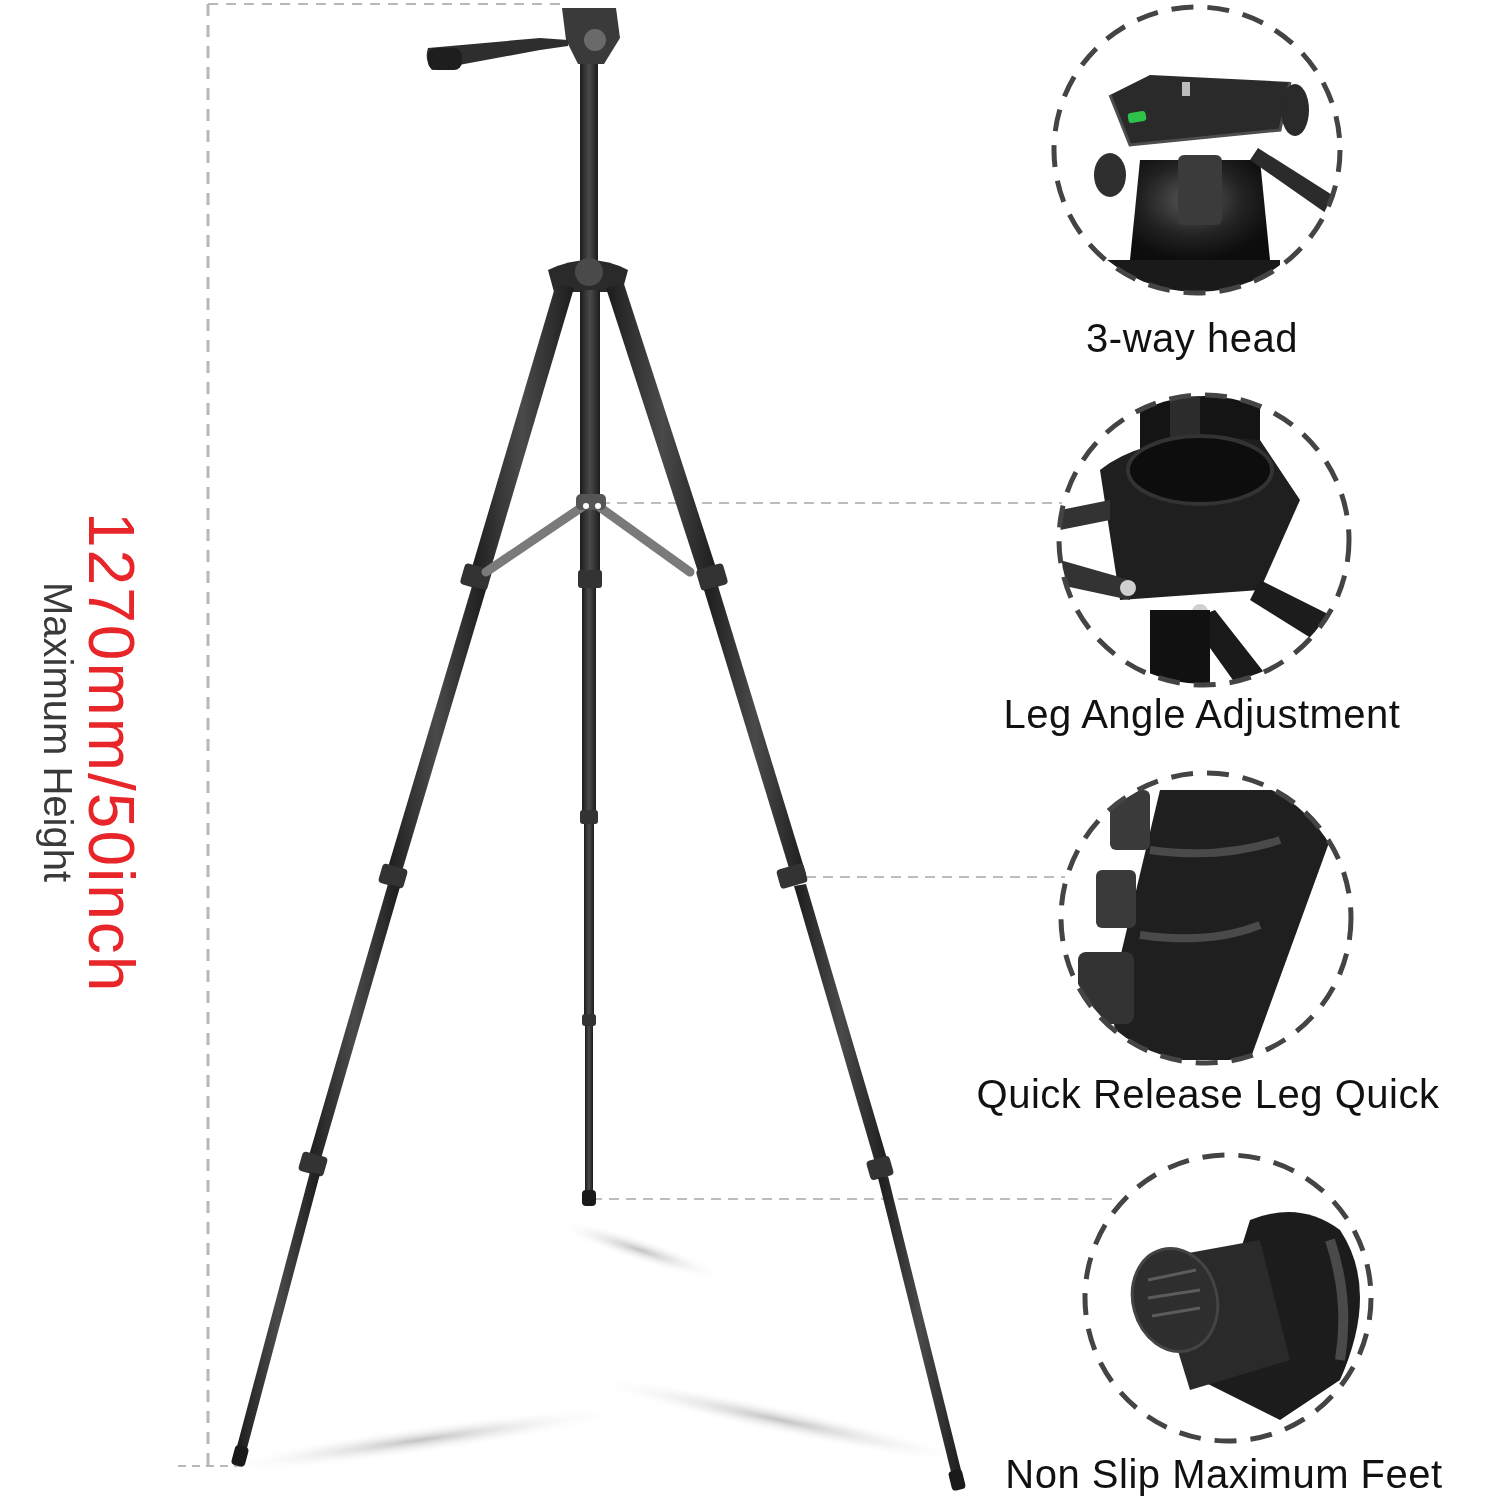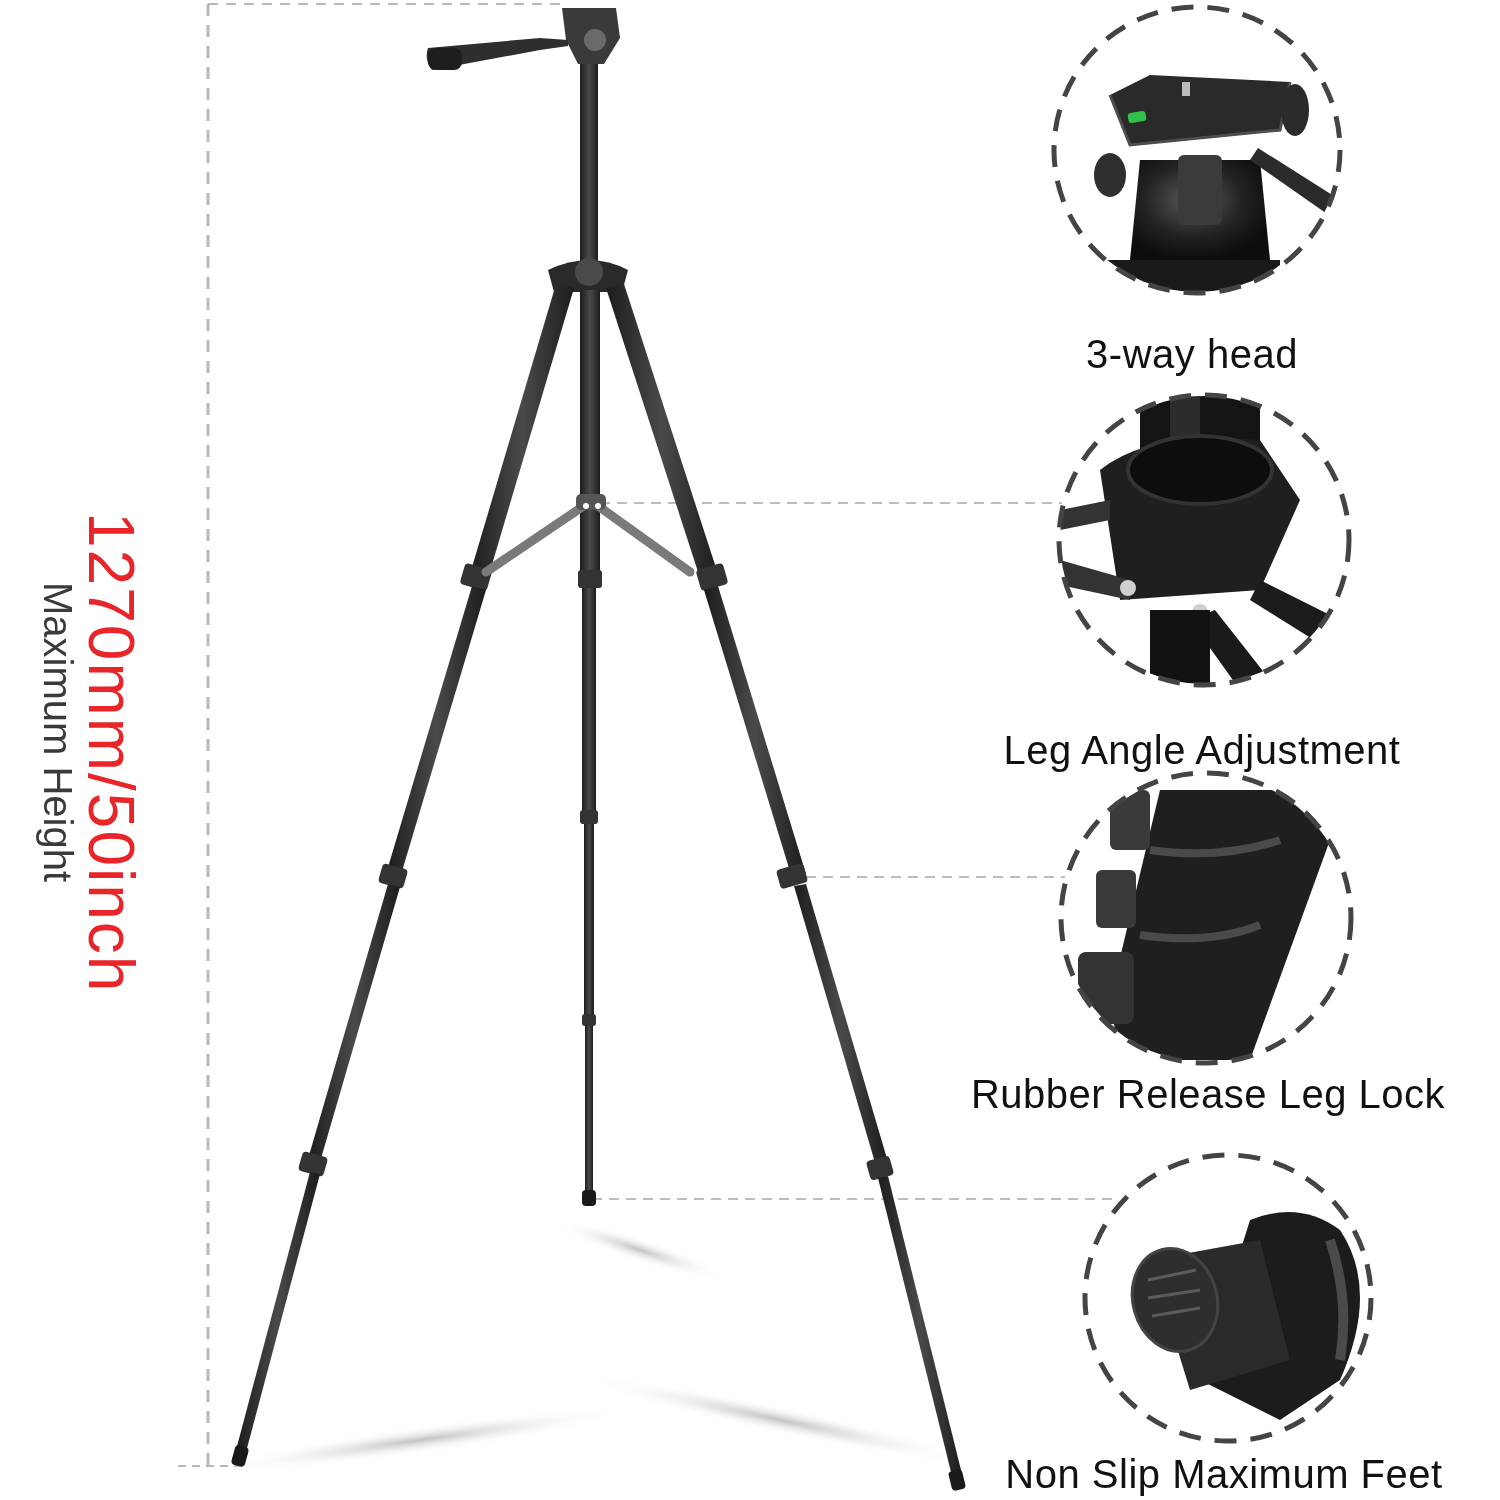--- a/index.html
+++ b/index.html
@@ -170,25 +170,25 @@
         <line x1="1148" y1="1298" x2="1200" y2="1290" stroke="#5c5c5c" stroke-width="3"></line>
         <line x1="1152" y1="1316" x2="1200" y2="1308" stroke="#5c5c5c" stroke-width="3"></line>
       </g>
       <circle cx="1228" cy="1298" r="143" fill="none" stroke="#444444" stroke-width="5" stroke-dasharray="22 14"></circle>
     </g>
   </svg>
 
   <div class="height-value">1270mm/50inch</div>
   <div class="height-label">Maximum Height</div>
 
-  <div class="feature" style="left:912px; top:332px;">
+  <div class="feature" style="left:912px; top:316px;">
     <span class="feature-label">3-way head</span>
   </div>
-  <div class="feature" style="left:922px; top:728px;">
+  <div class="feature" style="left:922px; top:692px;">
     <span class="feature-label">Leg Angle Adjustment</span>
   </div>
   <div class="feature" style="left:928px; top:1072px;">
-    <span class="feature-label">Rubber Release Leg Lock</span>
+    <span class="feature-label">Quick Release Leg Quick</span>
   </div>
   <div class="feature" style="left:944px; top:1452px;">
     <span class="feature-label">Non Slip Maximum Feet</span>
   </div>
 </div>
 
 </body></html>

